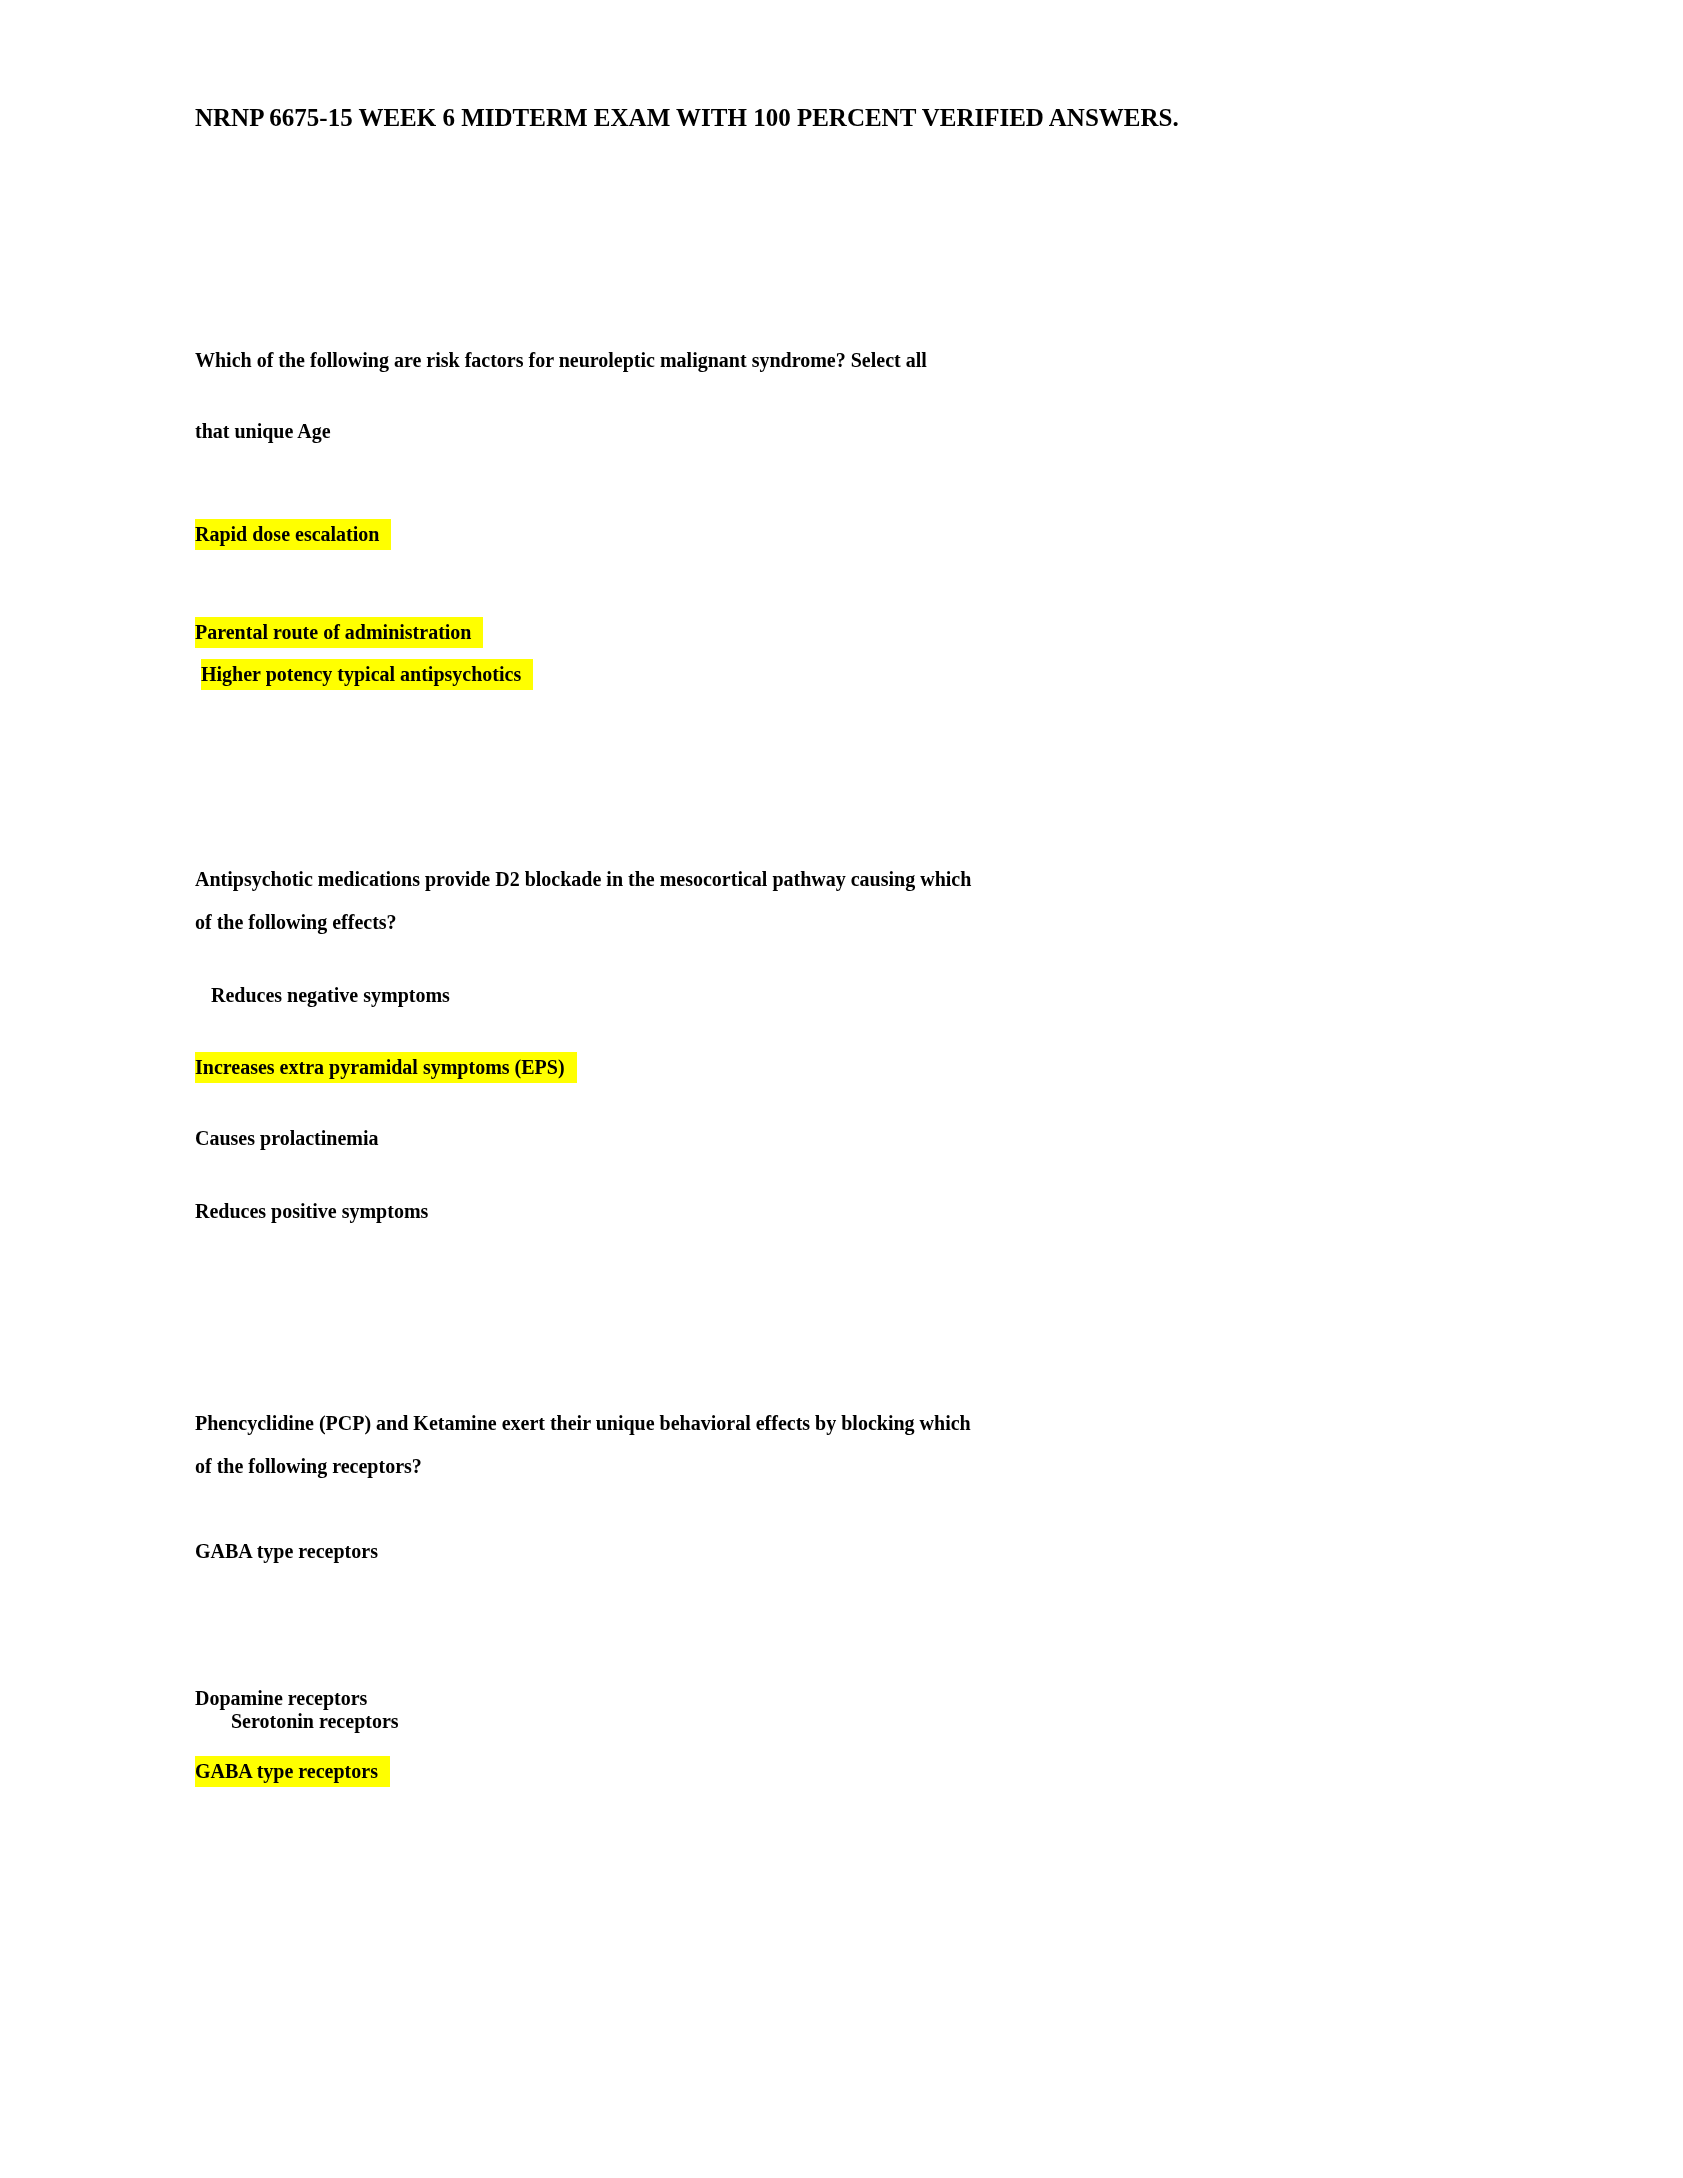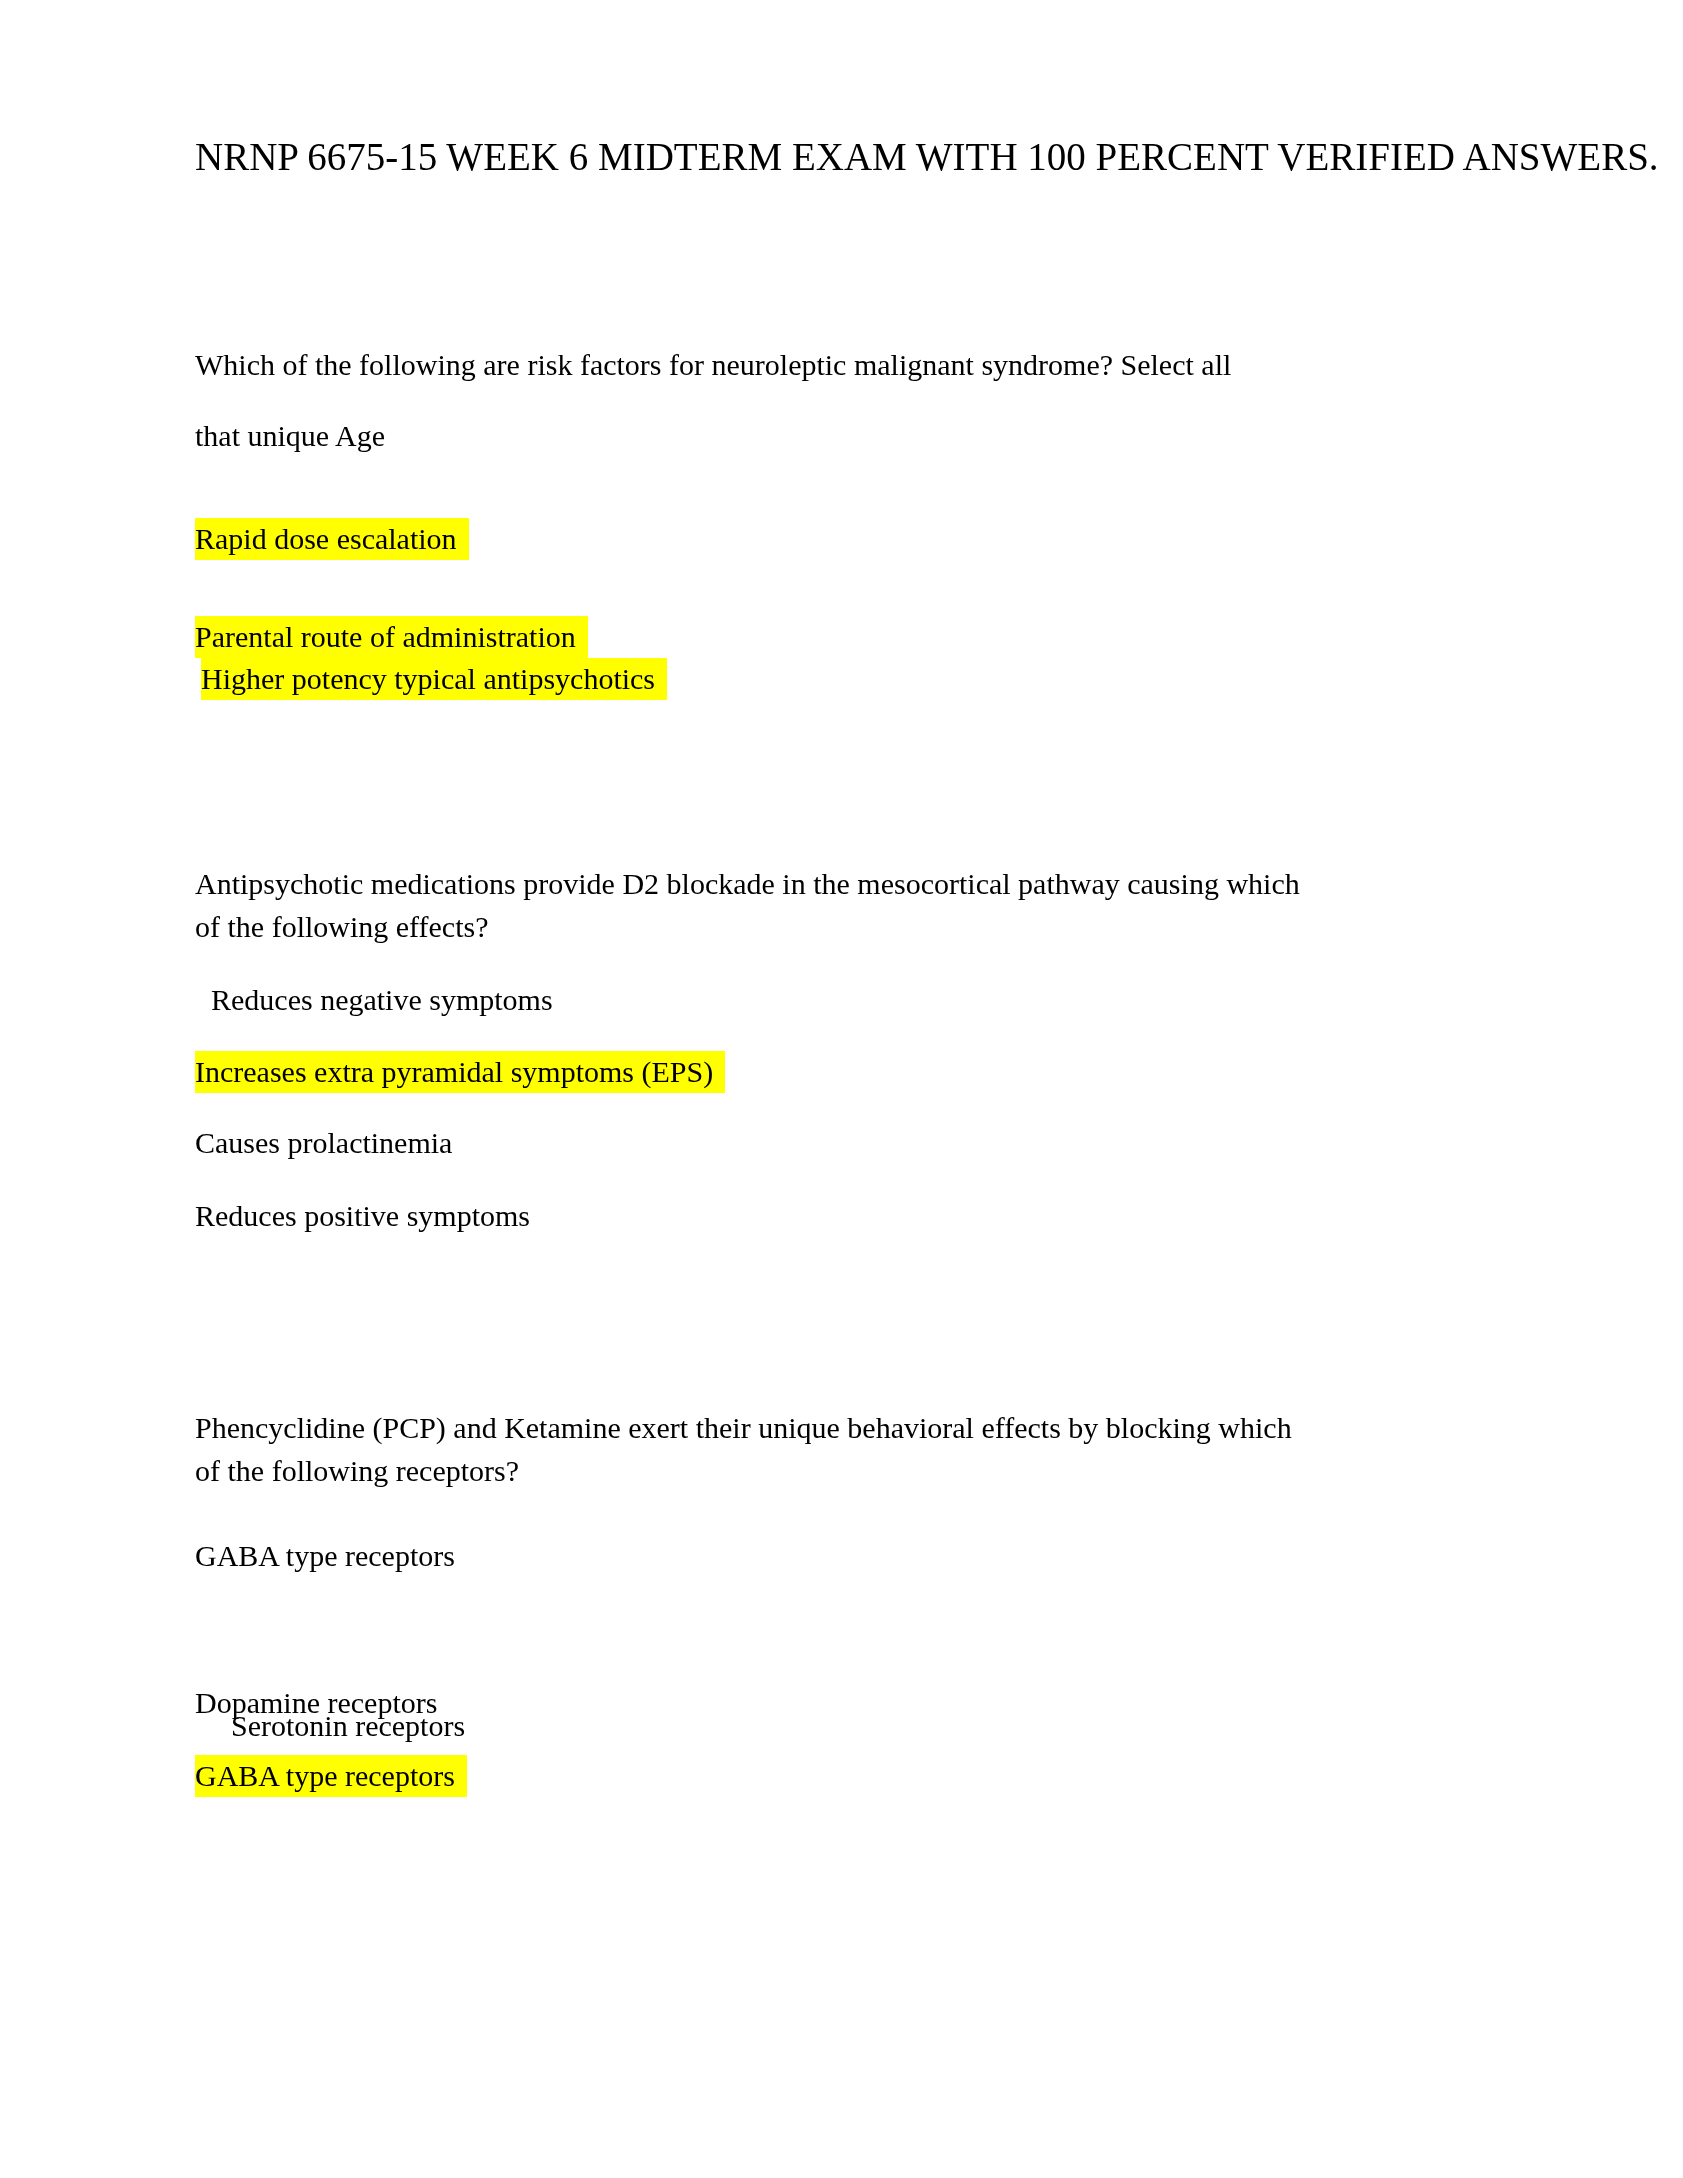--- a/index.html
+++ b/index.html
@@ -1,20 +1,20 @@
 <!DOCTYPE html>
 <html><head>
 <meta charset="utf-8">
 <style>
   html, body { margin: 0; padding: 0; background: #ffffff; }
   body { width: 1683px; height: 2178px; position: relative; overflow: hidden;
          font-family: "Liberation Serif", "DejaVu Serif", serif; color: #000; }
   .line { position: absolute; left: 195px; white-space: nowrap; line-height: 1; }
-  .hdr { font-size: 39px; font-weight: normal; margin-top: 32px; }
-  .q, .opt { font-size: 30px; font-weight: normal; }
+  .hdr { font-size: 25px; font-weight: bold; }
+  .q, .opt { font-size: 20px; font-weight: bold; }
   .hl { background: #ffff00; padding: 4px 12px 5px 0; }
 </style>
 </head>
 <body>
 
 <div>
 
   <div class="line hdr" style="top:105px;">NRNP 6675-15 WEEK 6 MIDTERM EXAM  WITH  100 PERCENT VERIFIED ANSWERS.</div>
 
   <div>

